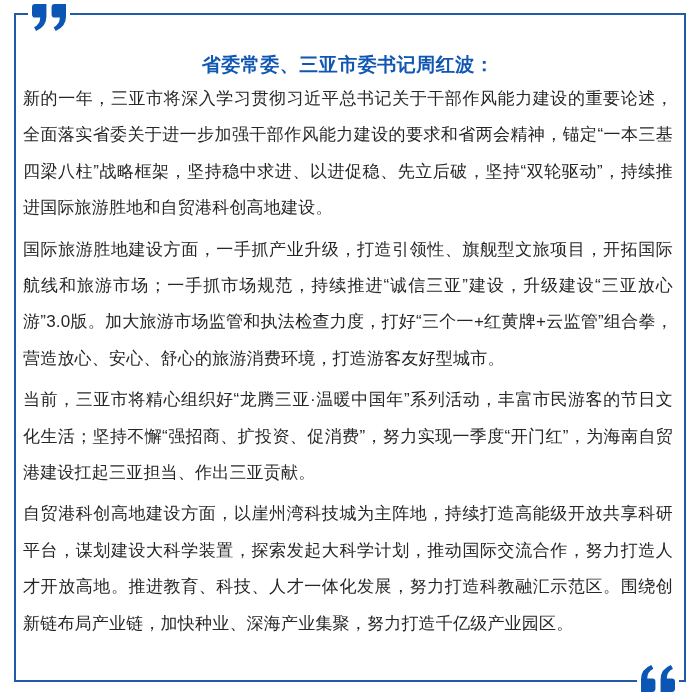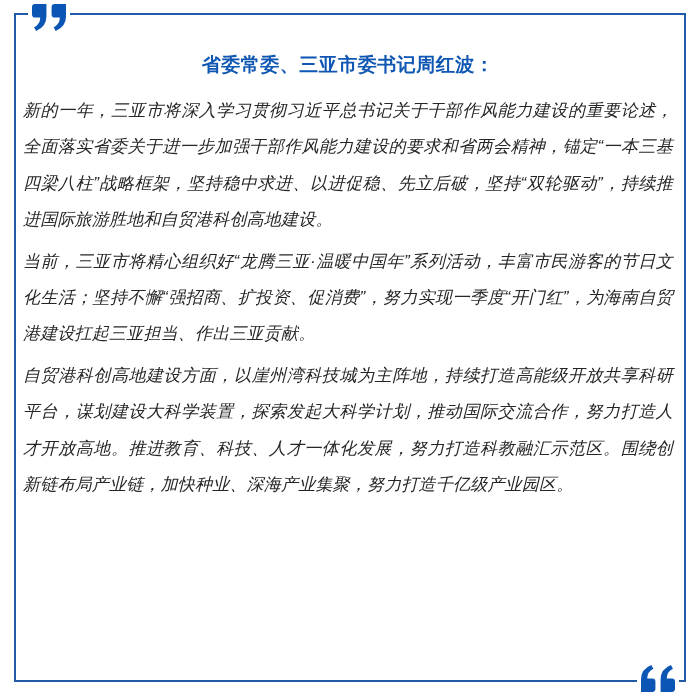--- a/index.html
+++ b/index.html
@@ -21,21 +21,21 @@
   }
   .title{
     margin-top:33px;
     text-align:center;
     color:var(--title-color,#0f57b2);
     font-weight:bold;
     font-size:19px;
     line-height:33px;
     letter-spacing:0.5px;
   }
-  .body-text{margin-top:12px;font-style:italic;}
+  .body-text{margin-top:0;}
   .body-text p{
     margin:0 0 5px 0;
     font-size:17px;
     line-height:36.4px;
     color:var(--text-color,#262626);
     text-align:justify;
     letter-spacing:0.2px;
   }
   .quote-wrap{
     position:absolute;
@@ -55,20 +55,21 @@
 
   <div class="frame">
     <div class="content">
 
       <div class="title">
         <div>省委常委、三亚市委书记周红波：</div>
       </div>
 
       <div class="body-text">
         <p>新的一年，三亚市将深入学习贯彻习近平总书记关于干部作风能力建设的重要论述，全面落实省委关于进一步加强干部作风能力建设的要求和省两会精神，锚定“一本三基四梁八柱”战略框架，坚持稳中求进、以进促稳、先立后破，坚持“双轮驱动”，持续推进国际旅游胜地和自贸港科创高地建设。</p>
+        <p>国际旅游胜地建设方面，一手抓产业升级，打造引领性、旗舰型文旅项目，开拓国际航线和旅游市场；一手抓市场规范，持续推进“诚信三亚”建设，升级建设“三亚放心游”3.0版。加大旅游市场监管和执法检查力度，打好“三个一+红黄牌+云监管”组合拳，营造放心、安心、舒心的旅游消费环境，打造游客友好型城市。</p>
         <p>当前，三亚市将精心组织好“龙腾三亚·温暖中国年”系列活动，丰富市民游客的节日文化生活；坚持不懈“强招商、扩投资、促消费”，努力实现一季度“开门红”，为海南自贸港建设扛起三亚担当、作出三亚贡献。</p>
         <p>自贸港科创高地建设方面，以崖州湾科技城为主阵地，持续打造高能级开放共享科研平台，谋划建设大科学装置，探索发起大科学计划，推动国际交流合作，努力打造人才开放高地。推进教育、科技、人才一体化发展，努力打造科教融汇示范区。围绕创新链布局产业链，加快种业、深海产业集聚，努力打造千亿级产业园区。</p>
       </div>
 
     </div>
   </div>
 
   <div class="quote-wrap quote-open">
     <svg width="34" height="27" viewBox="0 0 33 26" fill="currentColor" aria-hidden="true">
       <path d="M3 0 H14 V12 Q14 22 4 26 L2 22.5 Q8 19.5 8 13 H3 Q0 13 0 10 V3 Q0 0 3 0 Z"></path>

